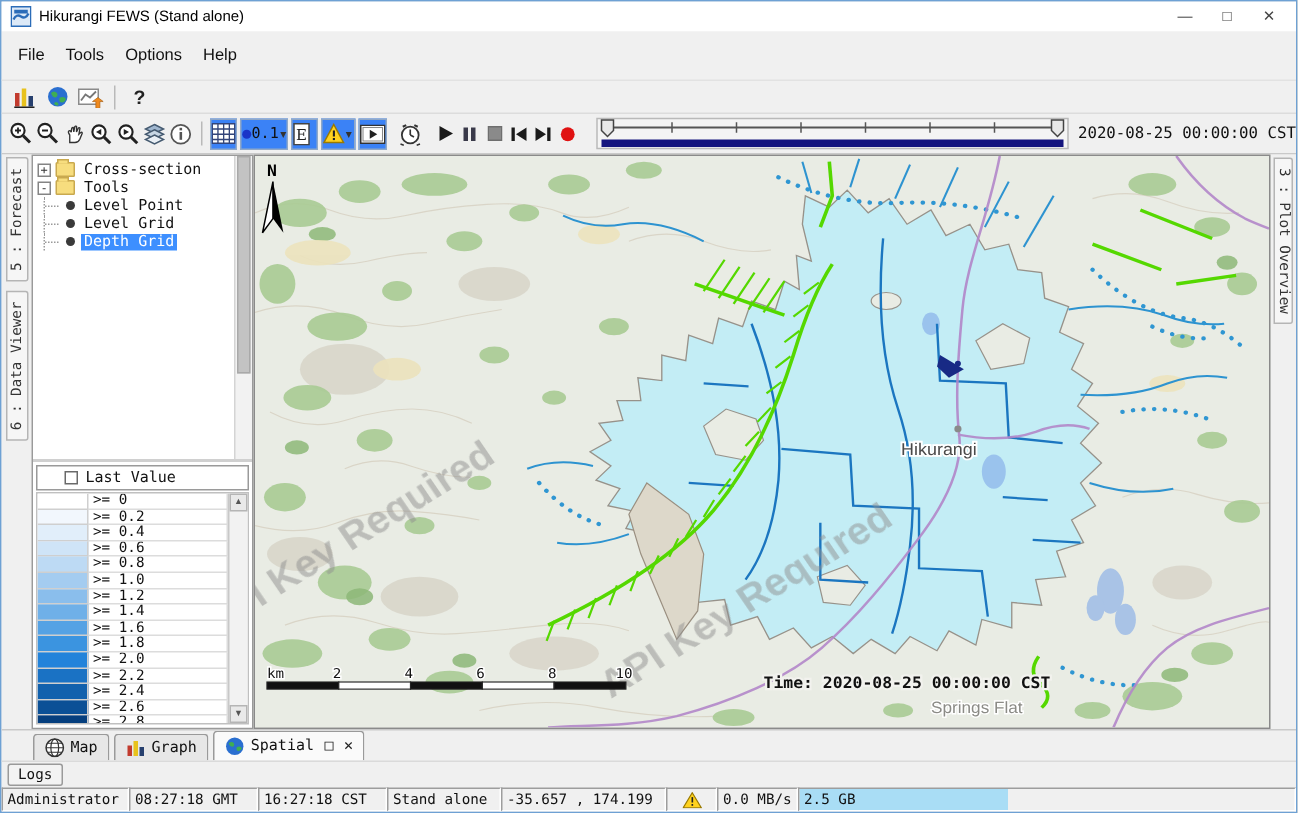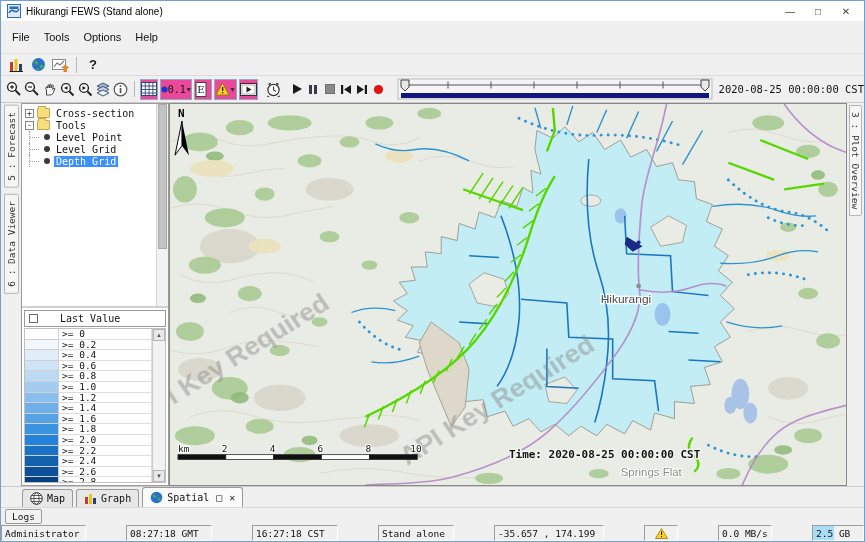--- a/index.html
+++ b/index.html
@@ -15,21 +15,21 @@
   .title-text{font-size:10px;color:#000;}
   .title-spacer{flex:1;}
   .win-btn{width:28px;height:18px;display:flex;align-items:center;justify-content:center;font-size:10px;color:#444;cursor:default;}
   
   .menubar{height:33px;background:#f0f0f0;display:flex;align-items:center;padding-left:4px;border-bottom:1px solid #e2e2e2;flex:0 0 auto;}
   .menu-item{padding:1px 7px;font-size:11px;}
   
   .toolbar1{height:22px;background:#f0f0f0;display:flex;align-items:center;padding-left:4px;border-bottom:1px solid #dcdcdc;flex:0 0 auto;}
   .toolbar2{height:27px;background:#f0f0f0;display:flex;align-items:center;padding-left:4px;border-bottom:1px solid #c9c9c9;flex:0 0 auto;}
   .tb-btn{width:22px;height:20px;display:flex;align-items:center;justify-content:center;border:1px solid transparent;}
-  .tb-toggle{width:24px;height:21px;display:flex;align-items:center;justify-content:flex-start;border:1px solid #8fa8c8;background:#ec4899;margin-right:2px;}
+  .tb-toggle{width:24px;height:21px;display:flex;align-items:center;justify-content:flex-start;border:1px solid #8fa8c8;background:#3b82f6;margin-right:2px;}
   .tb-sep{width:1px;height:16px;background:#b9b9b9;margin:0 5px;}
   .tb-text{font-size:10px;font-family:"DejaVu Sans Mono",monospace;}
   .dd-arrow{font-size:8px;color:#333;margin-left:1px;}
   .slider-date{font-family:"DejaVu Sans Mono",monospace;font-size:10.5px;margin-left:6px;white-space:nowrap;}
   .help-q{font-size:13px;font-weight:bold;color:#222;}
   
   .main{flex:1 1 auto;display:flex;min-height:0;background:#f0f0f0;}
   .vtabs-left{width:20px;flex:0 0 auto;display:flex;flex-direction:column;align-items:center;padding-top:2px;gap:6px;}
   .vtab-l{writing-mode:vertical-rl;transform:rotate(180deg);font-family:"DejaVu Sans Mono",monospace;font-size:9.5px;background:#f6f6f6;border:1px solid #b5b5b5;border-radius:2px 0 0 2px;padding:6px 1px;color:#333;}
   .vtabs-right{width:17px;flex:0 0 auto;display:flex;flex-direction:column;align-items:center;padding-top:2px;}
@@ -43,21 +43,21 @@
   .folder-ico:before{content:"";position:absolute;top:-3px;left:0;width:6px;height:2px;background:#f7dd7e;border:1px solid #c9a94f;border-bottom:none;}
   .leaf-indent{width:14px;flex:0 0 auto;border-left:1px dotted #9a9a9a;height:12px;margin-left:5px;position:relative;}
   .leaf-indent:after{content:"";position:absolute;top:6px;left:0;width:9px;border-top:1px dotted #9a9a9a;}
   .bullet{width:6px;height:6px;border-radius:50%;background:#3a3a3a;margin:0 4px 0 1px;flex:0 0 auto;}
   .tree-label{padding:0 2px;text-align:right;}
   .tree-label.selected{background:#3d8fff;color:#fff;}
   .tree-scroll{position:absolute;right:0;top:0;bottom:0;width:12px;background:#f2f2f2;border-left:1px solid #d4d4d4;}
   .tree-thumb{position:absolute;top:0;left:1px;right:1px;height:72%;background:#c3c3c3;border:1px solid #a9a9a9;}
   
   .legend{flex:1;display:flex;flex-direction:column;background:#fff;padding:2px;overflow:hidden;}
-  .lastvalue-box{border:1px solid #9a9a9a;height:17px;display:flex;align-items:center;padding-left:4px;margin-bottom:1px;flex:0 0 auto;gap:17px;}
+  .lastvalue-box{border:1px solid #9a9a9a;height:17px;display:flex;align-items:center;padding-left:18px;margin-bottom:1px;flex:0 0 auto;}
   .checkbox{width:9px;height:9px;border:1px solid #6a6a6a;background:#fff;margin-right:5px;flex:0 0 auto;}
   .lastvalue-label{font-family:"DejaVu Sans Mono",monospace;font-size:10px;}
   .legend-body{flex:1;display:flex;min-height:0;border:1px solid #c0c0c0;}
   .legend-table{flex:1;overflow:hidden;}
   .legend-row{display:flex;height:10.6px;}
   .legend-swatch{width:34px;flex:0 0 auto;border-right:1px solid #cfcfcf;border-bottom:1px solid #cfcfcf;}
   .legend-label{flex:1;font-family:"DejaVu Sans Mono",monospace;font-size:9.5px;line-height:10.5px;padding-left:3px;border-bottom:1px solid #dcdcdc;border-right:1px solid #dcdcdc;white-space:nowrap;overflow:hidden;}
   .legend-scroll{width:13px;flex:0 0 auto;background:#f2f2f2;border-left:1px solid #c8c8c8;display:flex;flex-direction:column;justify-content:space-between;align-items:center;}
   .scroll-btn{width:12px;height:12px;border:1px solid #b5b5b5;background:#e9e9e9;font-size:6px;line-height:10px;text-align:center;color:#555;}
   
@@ -65,21 +65,21 @@
   .map svg{position:absolute;inset:0;width:100%;height:100%;}
   
   .bottombar{height:21px;flex:0 0 auto;display:flex;align-items:flex-end;padding-left:21px;gap:3px;background:#f0f0f0;border-top:1px solid #c9c9c9;}
   .btab{display:flex;align-items:center;gap:4px;border:1px solid #9a9a9a;border-bottom:none;border-radius:3px 3px 0 0;background:#e7e7e7;height:18px;padding:0 7px;font-family:"DejaVu Sans Mono",monospace;font-size:10px;}
   .btab.active{background:#fafafa;height:20px;}
   .tab-ctl{font-size:10px;font-weight:bold;color:#222;margin-left:3px;}
   
   .logsrow{height:18px;flex:0 0 auto;background:#f0f0f0;display:flex;align-items:center;padding-left:4px;border-top:1px solid #dadada;}
   .logs-btn{border:1px solid #9a9a9a;background:#f3f3f3;border-radius:2px;font-family:"DejaVu Sans Mono",monospace;font-size:9.5px;padding:1px 6px;}
   
-  .statusbar{height:16px;flex:0 0 auto;display:flex;background:#f0f0f0;font-family:"DejaVu Sans Mono",monospace;font-size:9.5px;gap:40px;}
+  .statusbar{height:16px;flex:0 0 auto;display:flex;background:#f0f0f0;font-family:"DejaVu Sans Mono",monospace;font-size:9.5px;}
   .status-cell{border:1px solid;border-color:#9d9d9d #ffffff #ffffff #9d9d9d;display:flex;align-items:center;padding:0 3px;white-space:nowrap;overflow:hidden;}
   .mem-cell{position:relative;}
   .mem-fill{position:absolute;left:0;top:0;bottom:0;width:42%;background:#a9ddf5;}
   .mem-text{position:relative;}
   svg{display:block;}
 </style>
 </head>
 <body>
 
 <div class="window">

